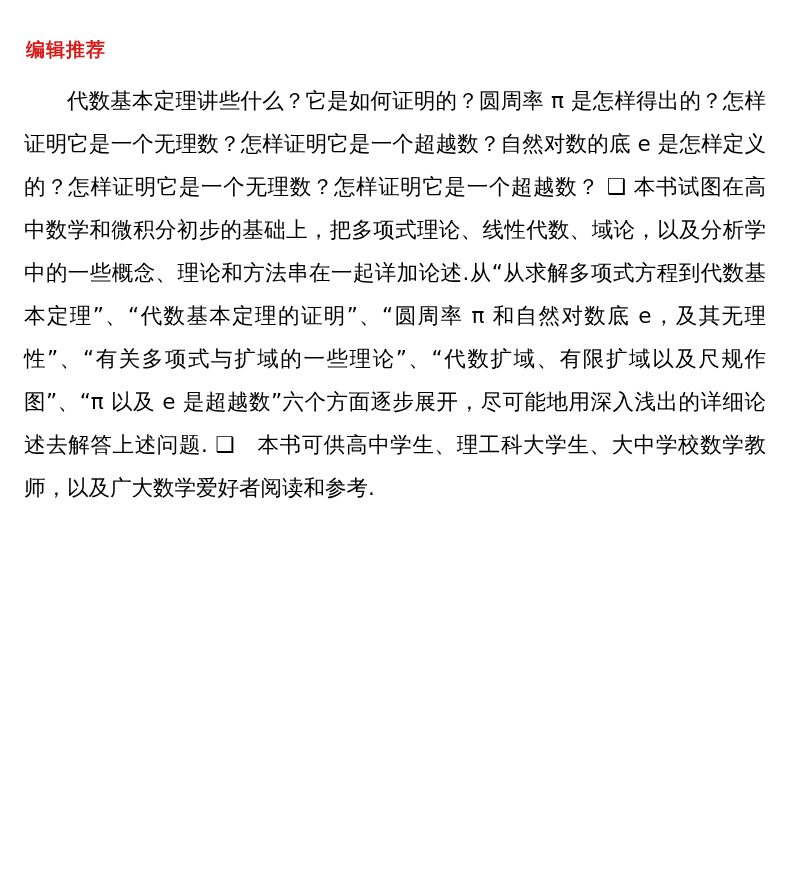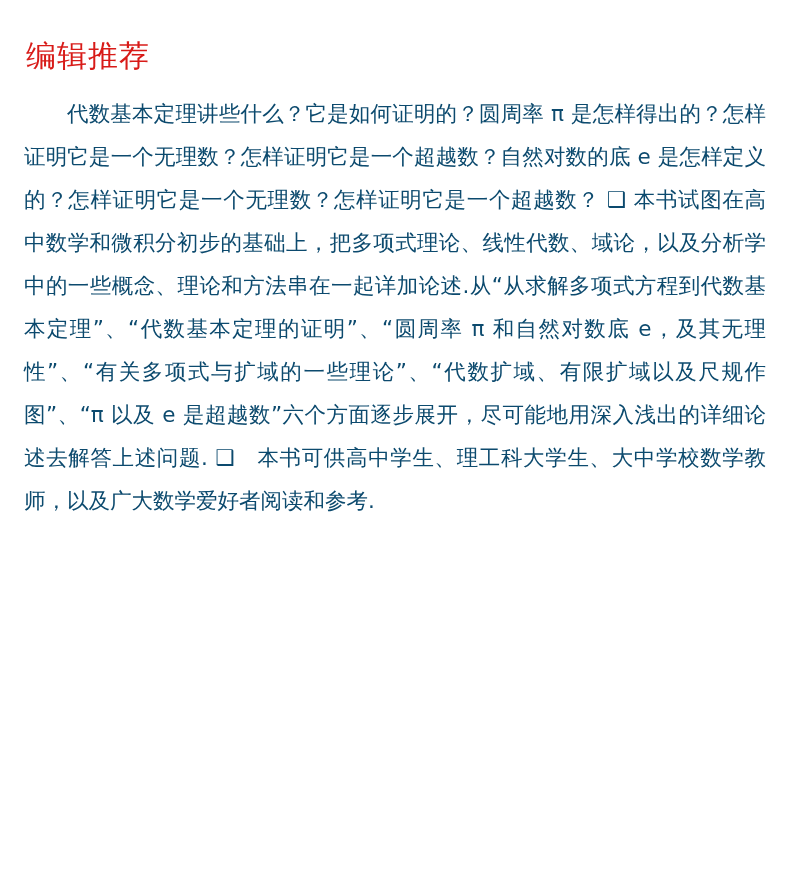--- a/index.html
+++ b/index.html
@@ -15,29 +15,29 @@
   }
   .page {
     position: relative;
     width: 790px;
     height: 879px;
     box-sizing: border-box;
     padding: 30px 22px 0 22px;
   }
   .section-heading {
     color: #d81b18;
-    font-size: 30px;
-    font-weight: normal;
+    font-size: 19px;
+    font-weight: bold;
     letter-spacing: 1px;
     margin: 8px 0 18px 4px;
     line-height: 1.2;
     font-family: "DejaVu Sans", sans-serif;
   }
   .body-text {
-    color: #0c4a6e;
+    color: #000000;
     font-size: 21.5px;
     line-height: 2.0;
     text-align: justify;
     text-justify: inter-ideograph;
     text-indent: 2em;
     margin: 0 2px;
     font-family: "DejaVu Sans", sans-serif;
     word-break: break-all;
   }
 </style>

